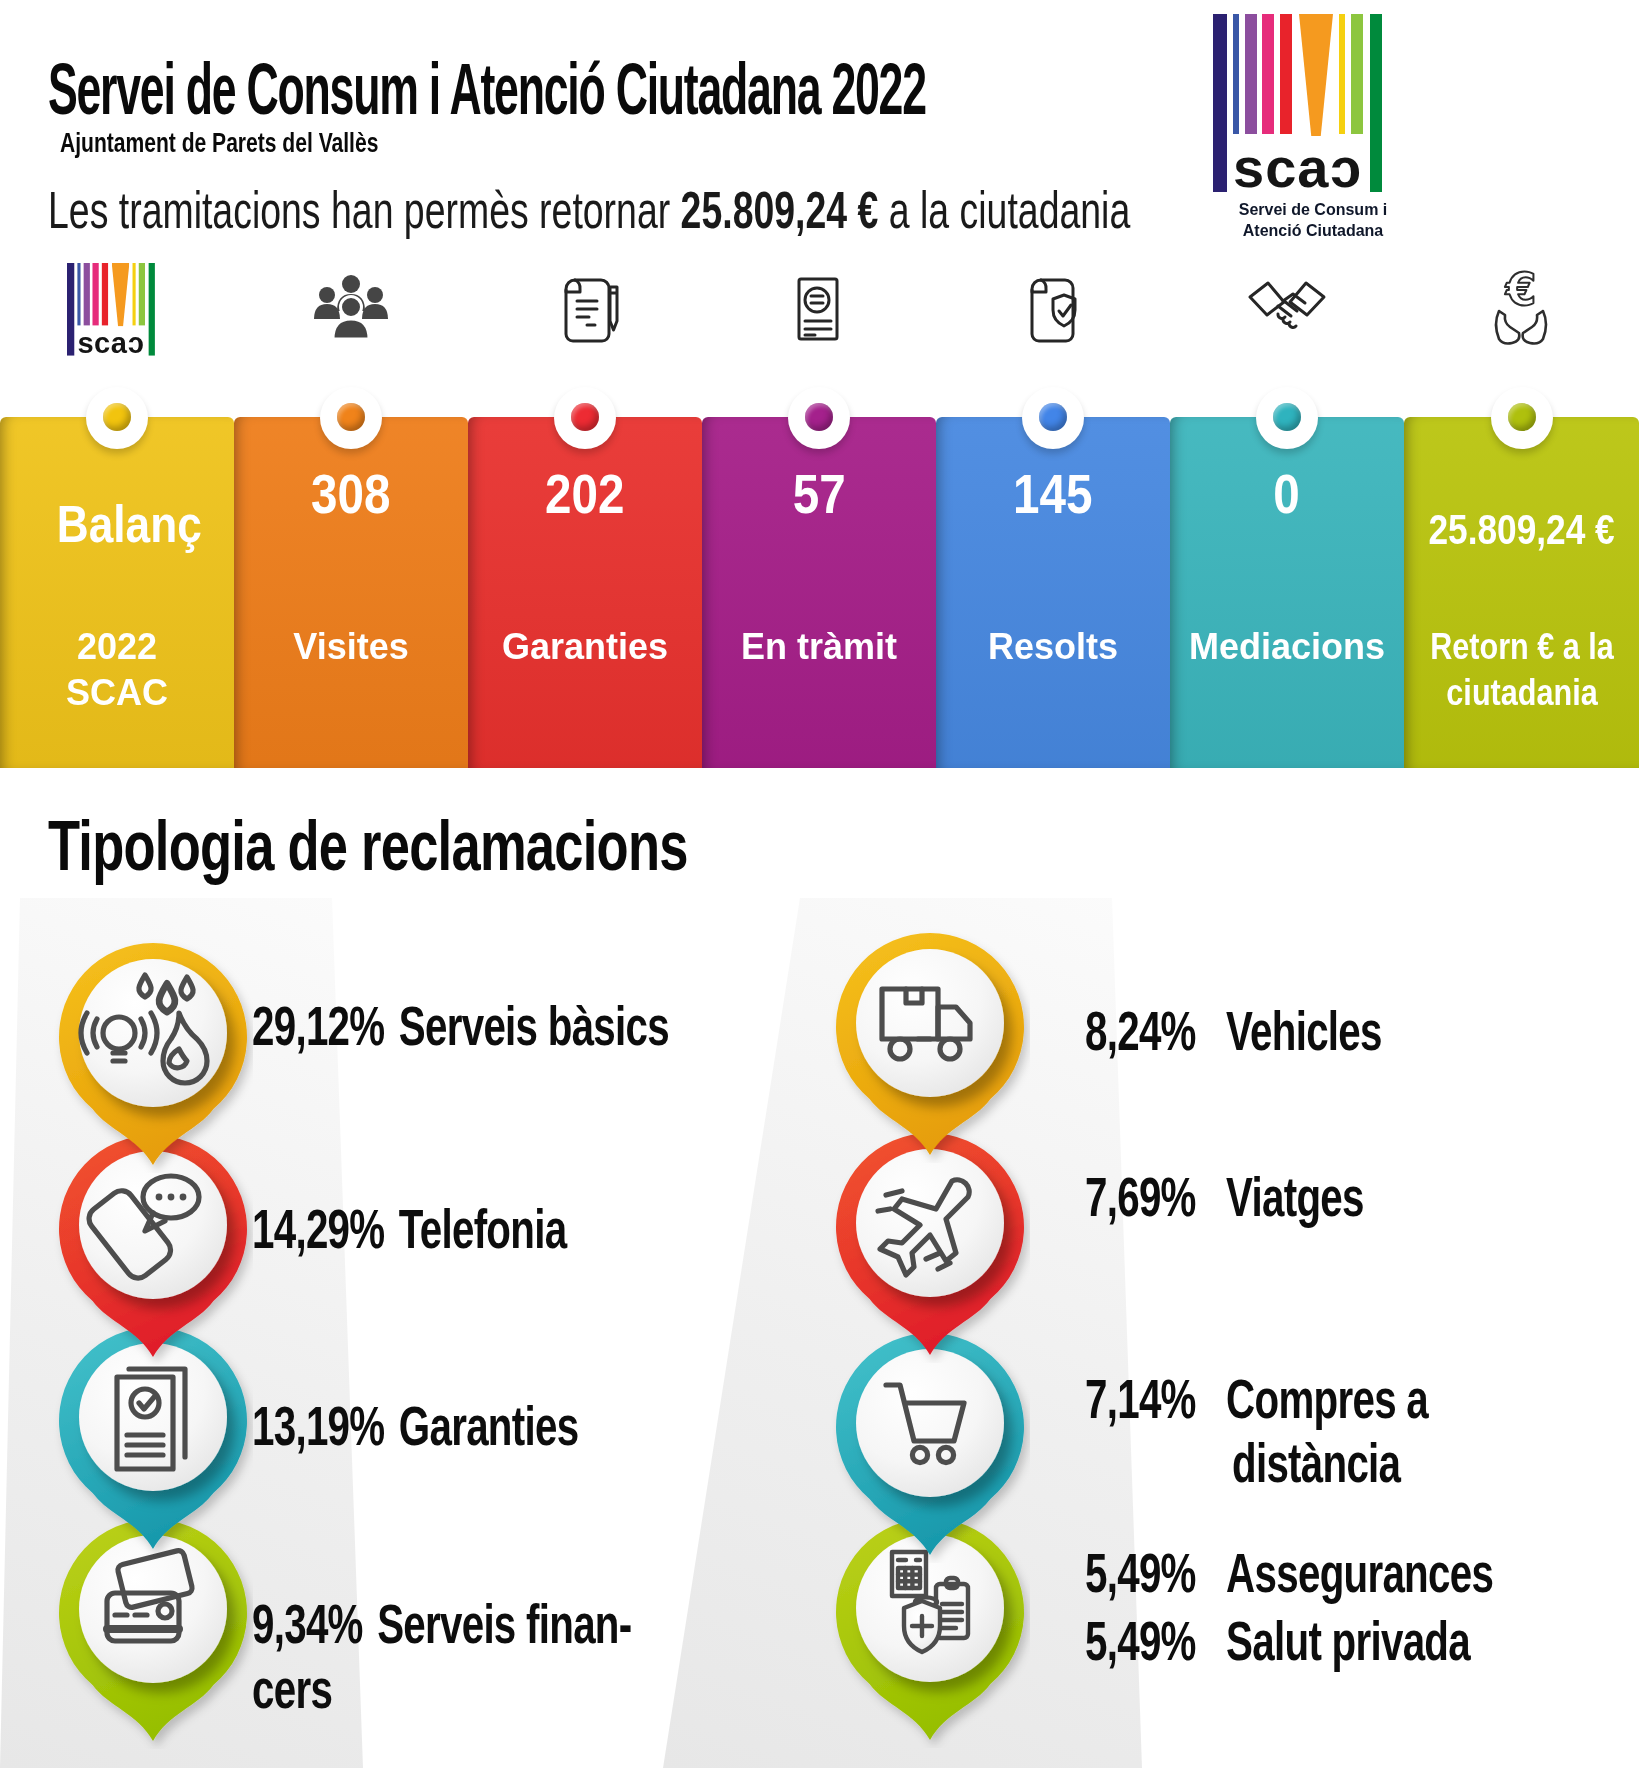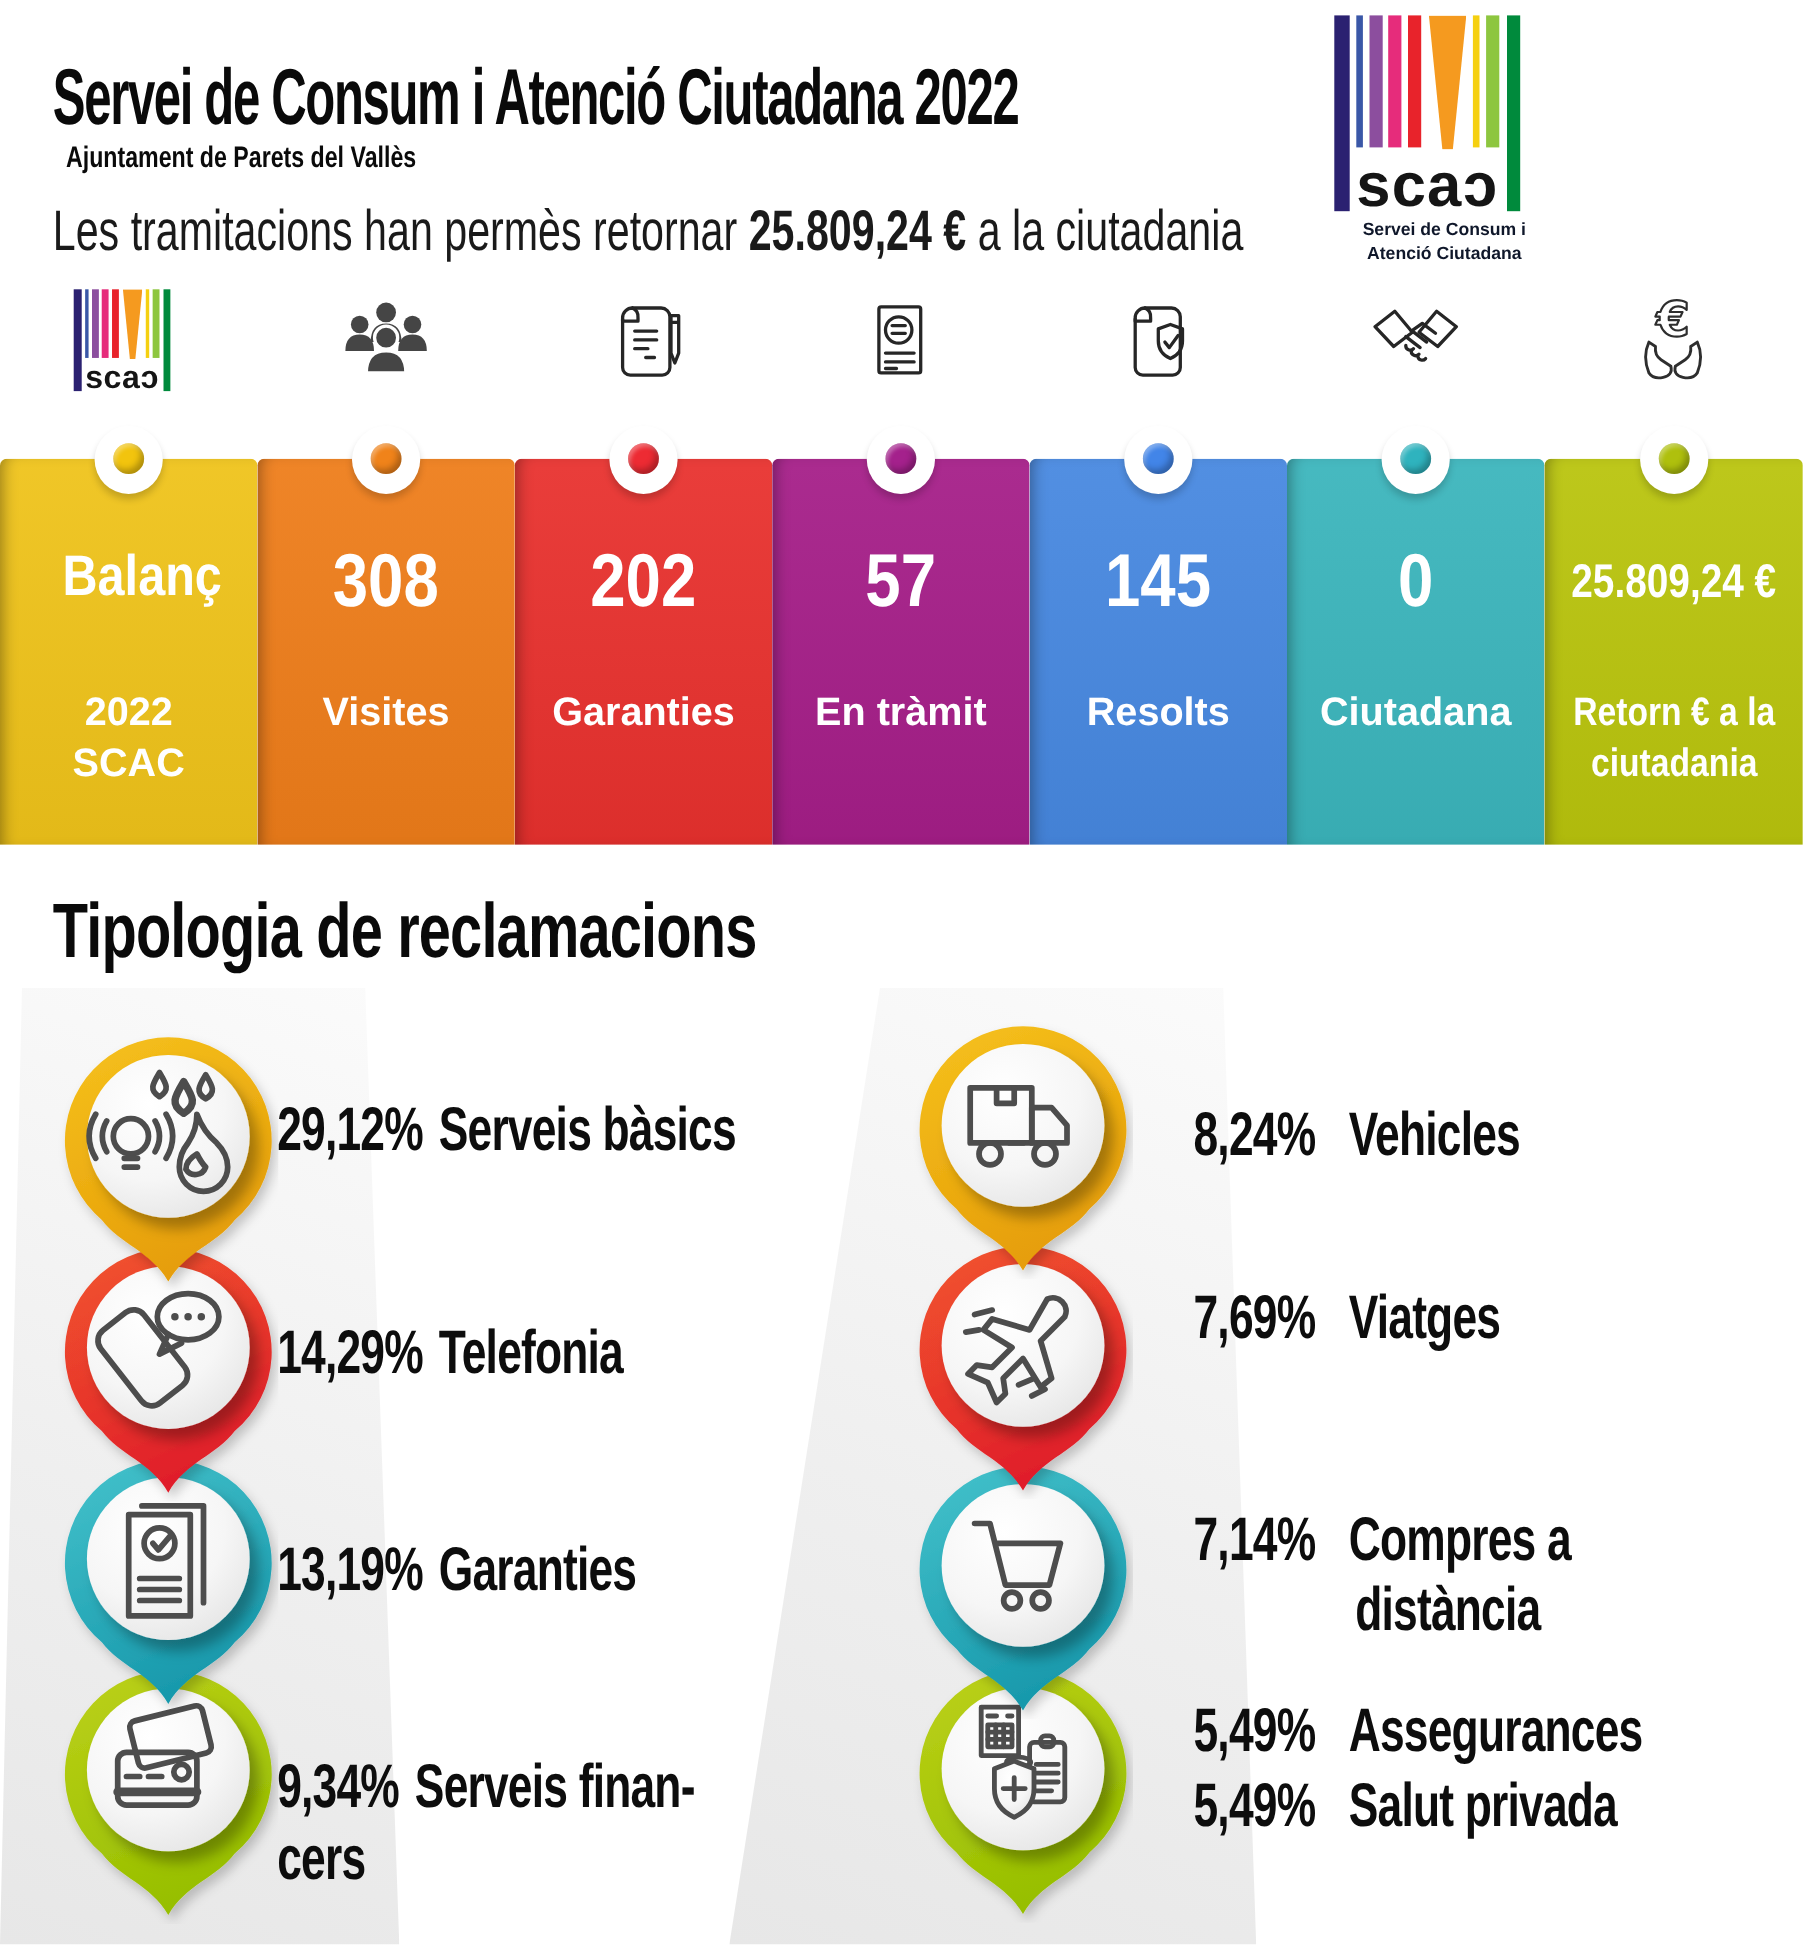--- a/index.html
+++ b/index.html
@@ -42,22 +42,22 @@
   .icon-slot svg{display:block;}
 
   
   .card{position:absolute;top:417px;width:234px;height:351px;border-radius:6px 6px 0 0;
         box-shadow:inset 10px 0 14px -8px rgba(0,0,0,.38);
         background-image:linear-gradient(180deg,rgba(255,255,255,.06),rgba(0,0,0,.05));}
   .notch{position:absolute;top:-30px;left:50%;margin-left:-31px;width:62px;height:62px;border-radius:50%;
          background:#fff;box-shadow:0 5px 7px rgba(0,0,0,.18);}
   .dot{position:absolute;top:-14px;left:50%;margin-left:-14px;width:28px;height:28px;border-radius:50%;
        box-shadow:inset -3px -4px 6px rgba(0,0,0,.28), inset 2px 3px 4px rgba(255,255,255,.35);}
-  .card-value{position:absolute;top:494px;width:234px;text-align:center;color:#fff;font-weight:800;
-              font-size:68px;line-height:1;}
+  .card-value{position:absolute;top:466px;width:234px;text-align:center;color:#fff;font-weight:800;
+              font-size:56px;line-height:1;}
   .card-label{position:absolute;top:624px;width:234px;text-align:center;color:#fff;font-weight:700;
               font-size:36px;line-height:1.27;}
   .c0{background-color:#EFC31A;} .c0 .dot{background:#F2C40E;}
   .c1{background-color:#EE7D1A;} .c1 .dot{background:#F0831A;}
   .c2{background-color:#E8312E;} .c2 .dot{background:#ED2B33;}
   .c3{background-color:#A51E88;} .c3 .dot{background:#A4218C;}
   .c4{background-color:#4788E0;} .c4 .dot{background:#4285E8;}
   .c5{background-color:#3BB5BC;} .c5 .dot{background:#2FB3BE;}
   .c6{background-color:#B9C40D;} .c6 .dot{background:#AFC00D;}
   .v-balanc{font-size:52px;top:498px;}
@@ -281,21 +281,21 @@
       <div class="dot"></div>
   </div>
   <div class="card-value abs" style="left:936px"><span class="condc">145</span></div>
   <div class="card-label abs" style="left:936px">Resolts</div>
 
   <div class="card c5" style="left:1170px">
     <div class="notch"></div>
       <div class="dot"></div>
   </div>
   <div class="card-value abs" style="left:1170px"><span class="condc">0</span></div>
-  <div class="card-label abs" style="left:1170px">Ciutadana</div>
+  <div class="card-label abs" style="left:1170px">Mediacions</div>
 
   <div class="card c6" style="left:1404px;width:235px">
     <div class="notch"></div>
       <div class="dot"></div>
   </div>
   <div class="card-value v-euro abs" style="left:1404px;width:235px"><span class="condc" style="--sx:.82">25.809,24 €</span></div>
   <div class="card-label preline abs" style="left:1404px;width:236px"><span class="condc" style="--sx:.85;transform-origin:50% 0">Retorn € a la
 ciutadania</span></div>
 
   <div id="tipo-title" class="abs">

